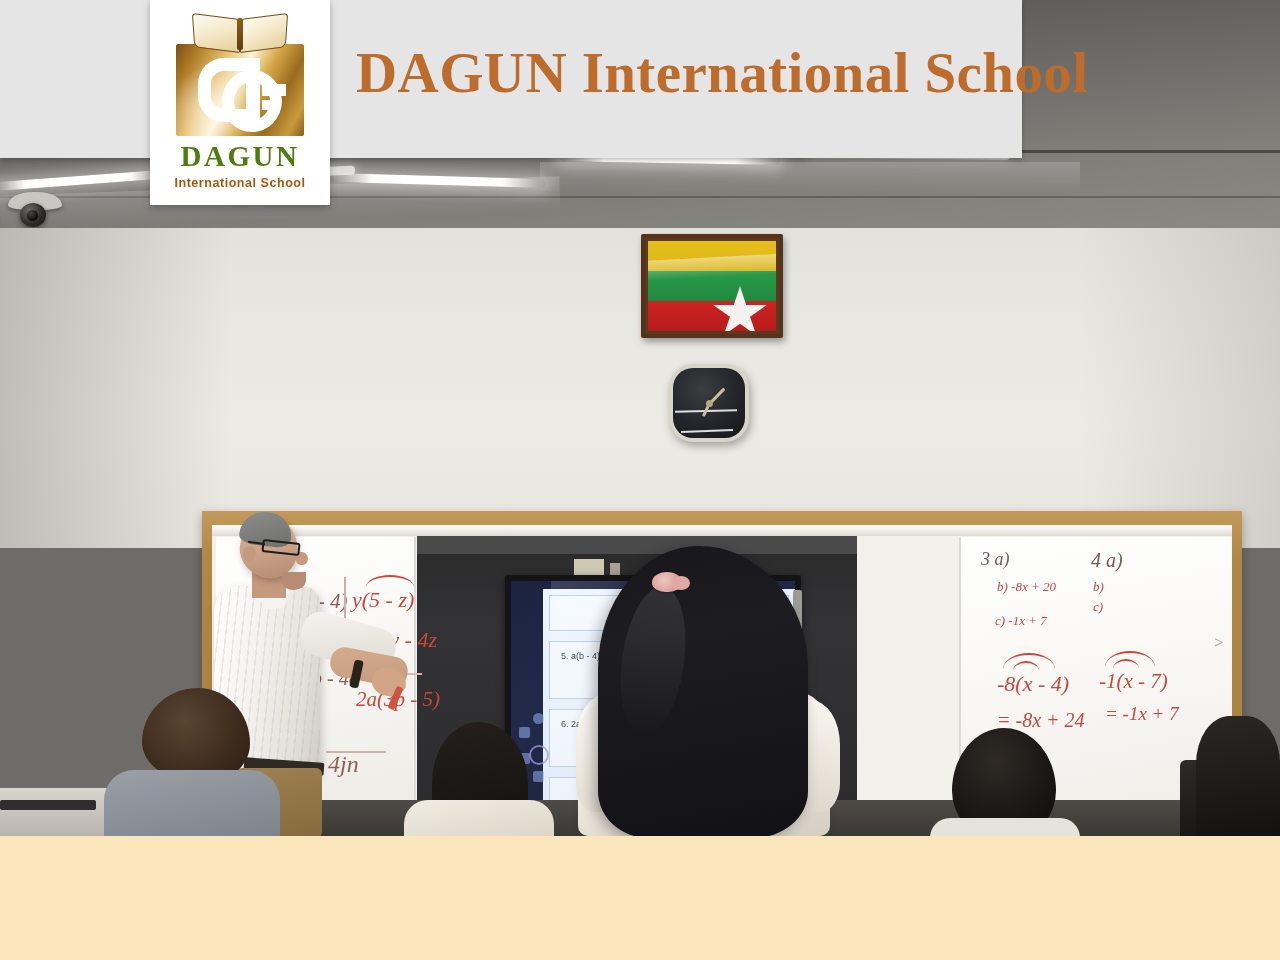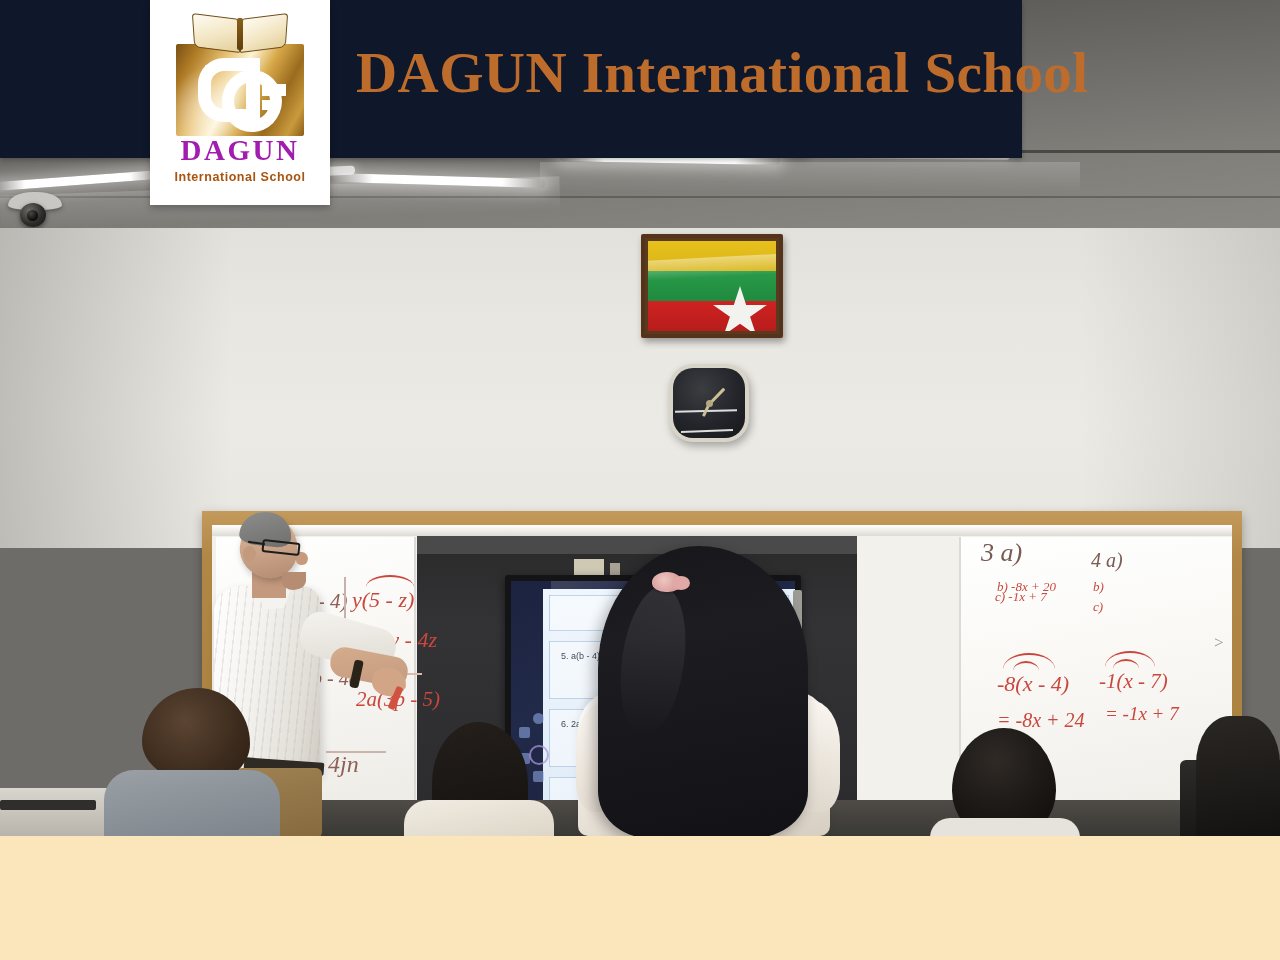--- a/index.html
+++ b/index.html
@@ -243,21 +243,21 @@
              background:linear-gradient(170deg,#241f1b,#14110f); border-radius:48% 52% 32% 32%/54% 54% 20% 20%; }
   .s3-body { position:absolute; left:404px; top:800px; width:150px; height:36px;
              background:linear-gradient(170deg,#f1ece2,#ddd6c8); border-radius:24px 24px 0 0; }
 
   
   .s4 { position:absolute; left:1196px; top:716px; width:84px; height:120px;
         background:linear-gradient(170deg,#2a2724,#141211); border-radius:40% 40% 0 0; }
 
   
   .header-bar { position:absolute; left:0; top:0; width:1022px; height:158px;
-                background:#0f172a; box-shadow:0 2px 5px rgba(0,0,0,.25); }
+                background:#e5e5e5; box-shadow:0 2px 5px rgba(0,0,0,.25); }
   .logo-card { position:absolute; left:150px; top:0; width:180px; height:205px;
                background:#ffffff; box-shadow:0 3px 7px rgba(0,0,0,.28);
                display:flex; flex-direction:column; align-items:center; justify-content:flex-start;
                padding-top:12px; }
   .logo-book { position:relative; width:96px; height:40px; margin-bottom:-8px; z-index:3; }
   .book-l, .book-r { position:absolute; top:4px; width:46px; height:34px;
                      background:linear-gradient(160deg,#fdfbf2 0%,#f3e6c4 55%,#e2cf9a 100%);
                      border:1.6px solid #6b4b14; }
   .book-l { left:1px; transform:skewY(11deg) rotate(-4deg); border-radius:4px 2px 2px 6px; }
   .book-r { left:49px; transform:skewY(-11deg) rotate(4deg); border-radius:2px 4px 6px 2px; }
@@ -271,22 +271,22 @@
   .mono-d { position:absolute; left:22px; top:14px; width:56px; height:64px;
             border:13px solid #ffffff; border-right:none; border-radius:26px 0 0 26px; box-sizing:border-box; }
   .mono-dfill { position:absolute; left:70px; top:14px; width:14px; height:64px; background:#ffffff; }
   .mono-g-ring { position:absolute; left:46px; top:26px; width:60px; height:62px;
                  border:12px solid #ffffff; border-radius:50%; box-sizing:border-box;
                  clip-path:polygon(0 0, 100% 0, 100% 100%, 0 100%); }
   .mono-g-cut { position:absolute; left:86px; top:40px; width:24px; height:12px; background:#ffffff; }
   .mono-g-cut2{ position:absolute; left:86px; top:56px; width:18px; height:10px; background:#ffffff; }
   .mono-gradmask { position:absolute; left:0; top:0; width:128px; height:92px;
                    background:radial-gradient(circle at 28% 70%, rgba(255,255,255,.55) 0%, rgba(255,255,255,0) 38%); }
-  .logo-dagun { font-family:"Liberation Serif", serif; color:#a21caf; font-weight:700;
-                font-size:29px; letter-spacing:2.5px; line-height:1; }
+  .logo-dagun { font-family:"Liberation Serif", serif; color:#4d7c0f; font-weight:700;
+                font-size:29px; letter-spacing:2.5px; margin-top:6px; line-height:1; }
   .logo-sub { font-family:"Liberation Sans", sans-serif; color:#a9540f; font-weight:700;
               font-size:12.5px; letter-spacing:.55px; margin-top:5px; }
   .header-title { position:absolute; left:356px; top:40px;
                   font-family:"Liberation Serif", serif; font-weight:700;
                   font-size:57px; color:#bd6c2c; letter-spacing:0.4px; white-space:nowrap; }
 
   
   .footer { position:absolute; left:0; top:836px; width:1280px; height:124px;
             background:#fbe6bb; }
 </style>
@@ -356,25 +356,25 @@
         <div class="hw red" style="left:142px; top:90px; font-size:22px;">= 5y - 4z</div>
         <div class="wb-sep" style="left:136px; top:136px; width:70px;"></div>
         <div class="arc" style="left:158px; top:140px; width:32px;"></div>
         <div class="hw red" style="left:140px; top:150px; font-size:21px;">2a(3p - 5)</div>
         <div class="wb-sep" style="left:110px; top:214px; width:60px; background:#cbb2ab;"></div>
         <div class="hw dk" style="left:112px; top:214px; font-size:24px;">4jn</div>
       </div>
 
 
       <div class="wb-right">
-        <div class="hw dk" style="left:20px; top:1px; font-size:26px; color:#7a5a52;">3 a)</div>
+        <div class="hw dk" style="left:20px; top:12px; font-size:18px; color:#7a5a52;">3 a)</div>
         <div class="hw dk" style="left:130px; top:12px; font-size:20px; color:#7a5a52;">4 a)</div>
         <div class="hw red" style="left:36px; top:42px; font-size:13px;">b) -8x + 20</div>
         <div class="hw red" style="left:132px; top:42px; font-size:13px;">b)</div>
-        <div class="hw red" style="left:34px; top:52px; font-size:13px;">c) -1x + 7</div>
+        <div class="hw red" style="left:34px; top:76px; font-size:13px;">c) -1x + 7</div>
         <div class="hw red" style="left:132px; top:62px; font-size:13px;">c)</div>
 
         <div class="arc" style="left:42px; top:116px; width:52px; height:16px;"></div>
         <div class="arc" style="left:52px; top:124px; width:26px; height:10px;"></div>
         <div class="hw red" style="left:36px; top:134px; font-size:22px;">-8(x - 4)</div>
         <div class="hw red" style="left:36px; top:172px; font-size:20px;">= -8x + 24</div>
 
         <div class="arc" style="left:144px; top:114px; width:50px; height:16px;"></div>
         <div class="arc" style="left:152px; top:122px; width:26px; height:10px;"></div>
         <div class="hw red" style="left:138px; top:132px; font-size:21px;">-1(x - 7)</div>

